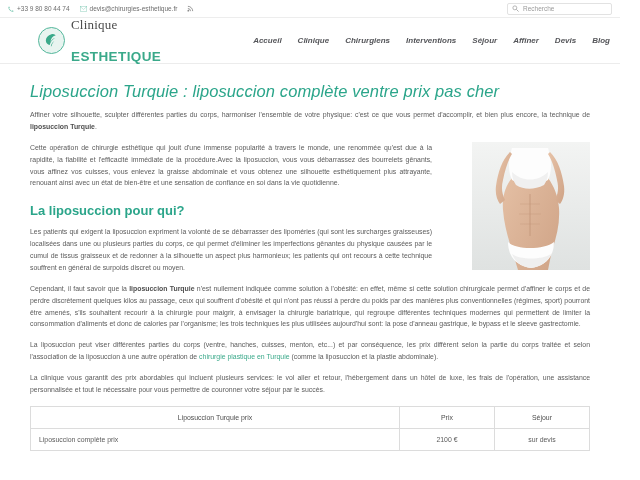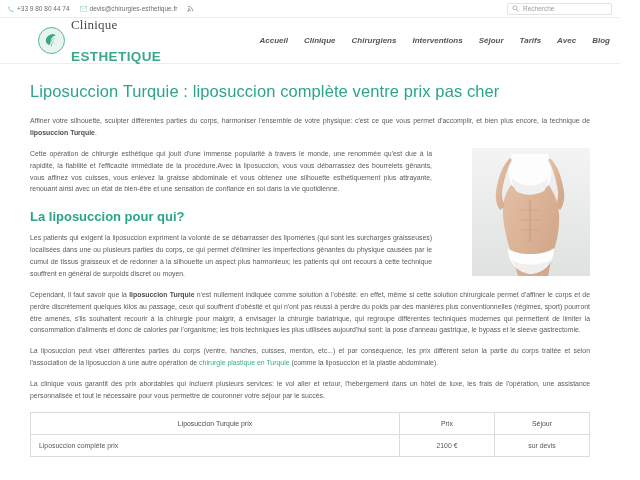--- a/index.html
+++ b/index.html
@@ -75,22 +75,23 @@
     margin-left: 16px; white-space:nowrap;font-style:italic;
   }
   .nav a.first { margin-left:0; }
 
   
   .content { padding: 14px 30px 0 30px; }
   h1.title {
     color: #2ba58a;
     font-size: 16.5px;
     font-weight: normal;
-    margin: 4px 0 14px 0;
+    margin: 4px 0 8px 0;
     letter-spacing:.1px;
+    font-style:italic;
   }
   h2.sub {
     color: #2ba58a;
     font-size: 13px;
     font-weight: bold;
     margin: 14px 0 8px 0;
   }
   p {
     margin: 0 0 9px 0;
     font-size: 6.9px;
@@ -185,22 +186,22 @@
         <div class="l1">Clinique</div>
         <div class="l2">ESTHETIQUE</div>
       </div>
     </div>
     <div class="nav">
       <a href="#" class="first">Accueil</a>
       <a href="#">Clinique</a>
       <a href="#">Chirurgiens</a>
       <a href="#">Interventions</a>
       <a href="#">Séjour</a>
-      <a href="#">Tarifs</a>
-      <a href="#">Avec</a>
+      <a href="#">Affiner</a>
+      <a href="#">Devis</a>
       <a href="#">Blog</a>
     </div>
   </div>
 
   <div class="content">
 
     <h1 class="title">Liposuccion Turquie : liposuccion complète ventre prix pas cher</h1>
 
     <p>
       <span>Affiner votre silhouette, sculpter différentes parties du corps, harmoniser l'ensemble de votre physique: c'est ce que vous permet d'accomplir, et bien plus encore, la technique de </span><b>liposuccion Turquie</b><span>.</span>

